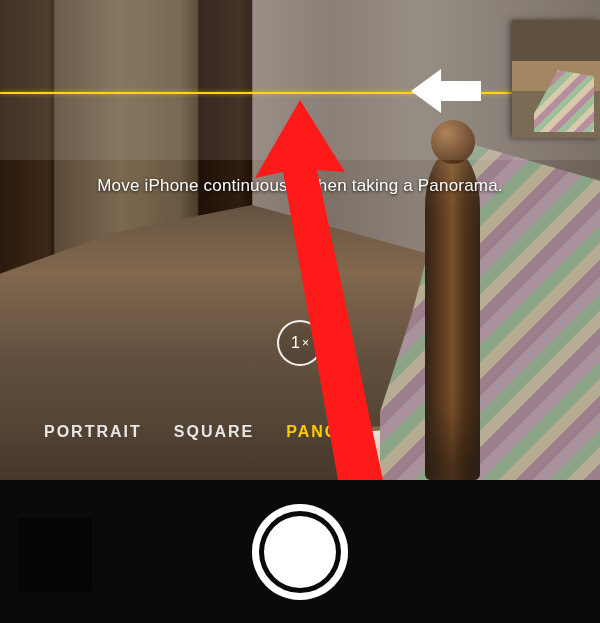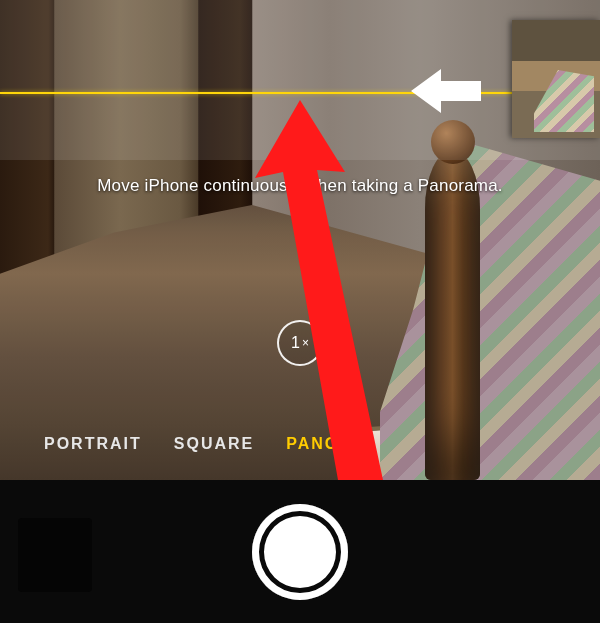--- a/index.html
+++ b/index.html
@@ -200,21 +200,21 @@
     .zoom-pill .x { font-size: 12px; margin-left:1px; }
 
     
     .modes {
       position: absolute;
       top: 423px;
       left: 0;
       right: 0;
       height: 30px;
       display: flex;
-      align-items: flex-end;
+      align-items: flex-start;
       gap: 32px;
       padding-left: 44px;
       font-size: 16px;
       font-weight: 600;
       letter-spacing: 2px;
       text-transform: uppercase;
     }
     .mode { color: #e7e7e7; }
     .mode.active { color: #ffcc00; }
 

